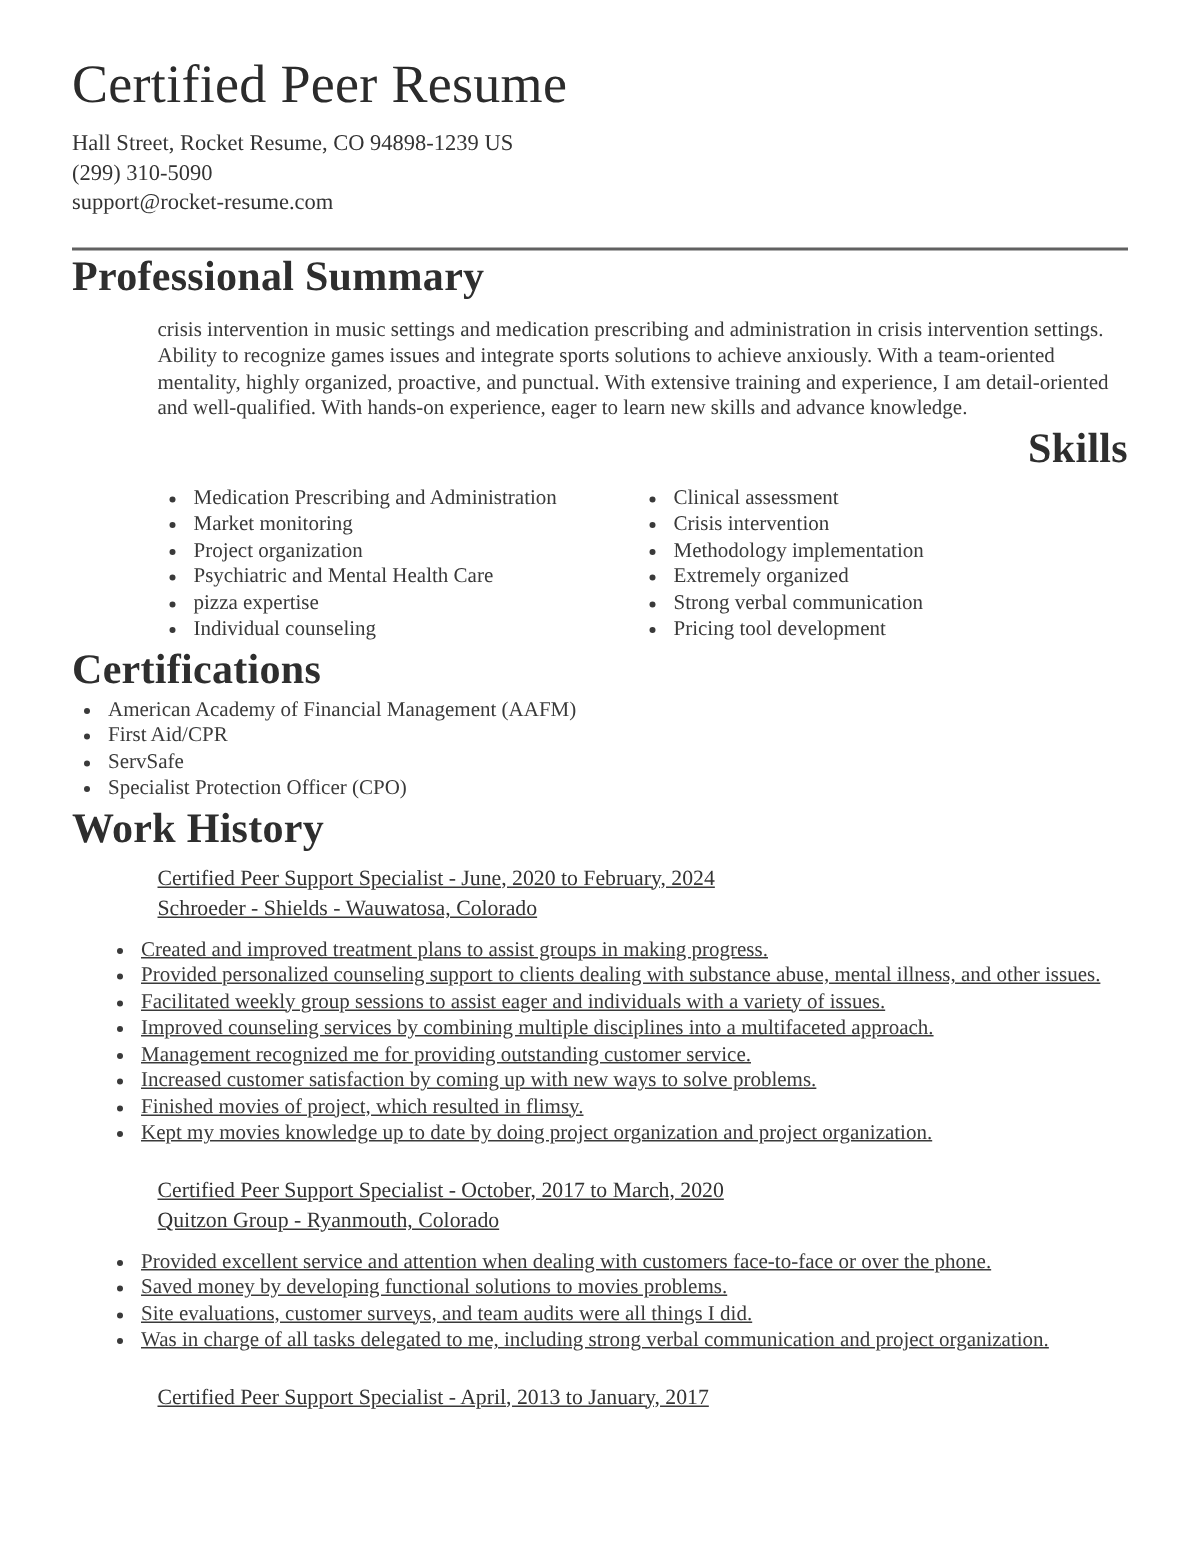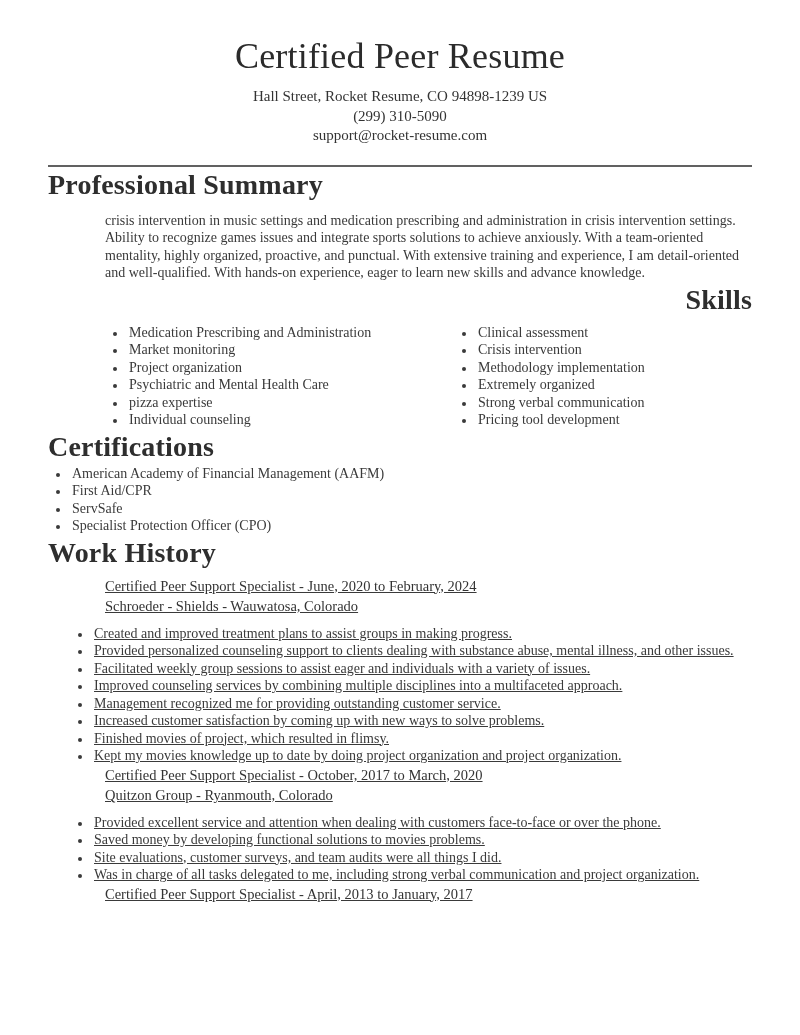--- a/index.html
+++ b/index.html
@@ -7,21 +7,21 @@
     position: relative;
     width: 800px;
     height: 1035px;
     overflow: hidden;
     background: #ffffff;
     font-family: "Liberation Serif", "DejaVu Serif", serif;
     color: #3a3a3a;
     box-sizing: border-box;
     padding: 34px 48px 0 48px;
   }
-  .doc-header { text-align: center; }
+  .doc-header { }
   .doc-title {
     font-size: 36px;
     line-height: 44px;
     font-weight: 400;
     color: #2b2b2b;
     margin: 0;
     letter-spacing: 0.2px;
   }
   .contact { margin-top: 9px; font-size: 15px; line-height: 19.5px; color: #333333; }
   .contact div { margin: 0; }
@@ -51,27 +51,27 @@
   ul.bullets {
     margin: 0;
     padding: 0 0 0 22px;
     list-style: disc;
     font-size: 14px;
     line-height: 17.5px;
     color: #3a3a3a;
   }
   ul.bullets li { padding-left: 2px; }
   ul.bullets li::marker { color: #3a3a3a; font-size: 12px; }
-  .skills-cols { display: flex; margin: 6px 0 0 57px; gap: 29px; }
+  .skills-cols { display: flex; margin: 6px 0 0 57px; }
   .skills-col-left { width: 298px; flex: 0 0 auto; }
   .skills-col-right { flex: 1 1 auto; }
   .certs-list { margin: 4px 0 0 57px; }
   .job { margin-left: 57px; margin-right: 8px; text-decoration: underline; }
   .job-first { margin-top: 5px; }
-  .job-next { }
+  .job-next { margin-top: 19px; }
   .job-title, .job-company {
     font-size: 14.5px;
     line-height: 20.5px;
     color: #333333;
     font-weight: 500;
   }
   .job ul.bullets { margin-top: 8px; margin-left: -35px; }
 </style>
 </head>
 <body>

